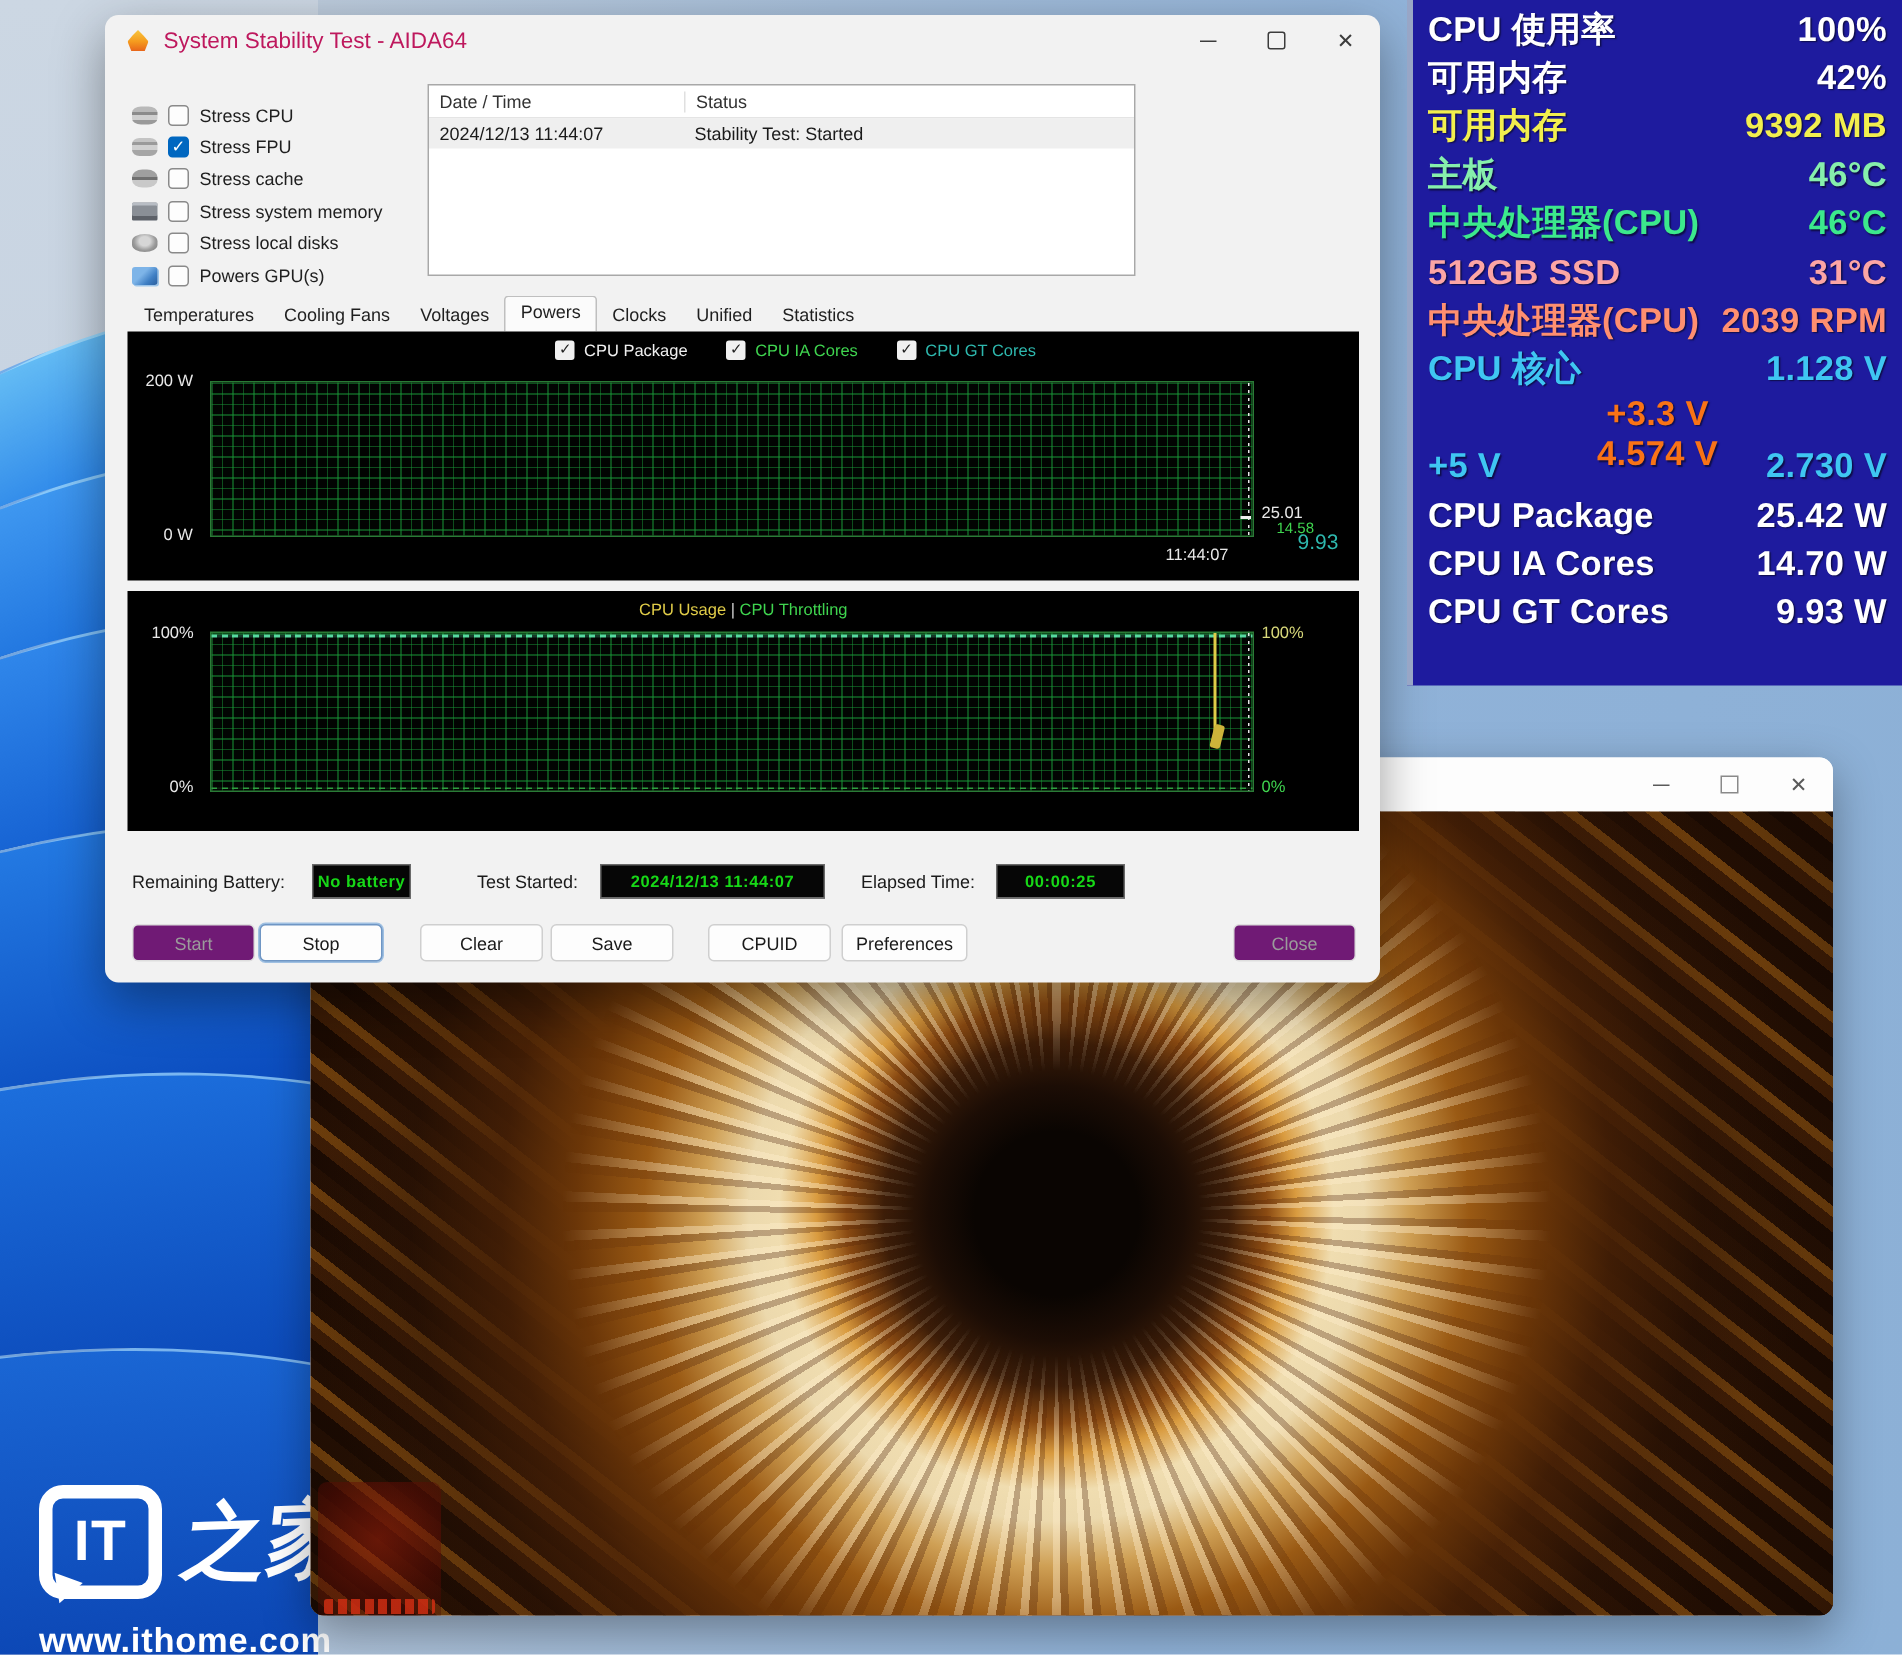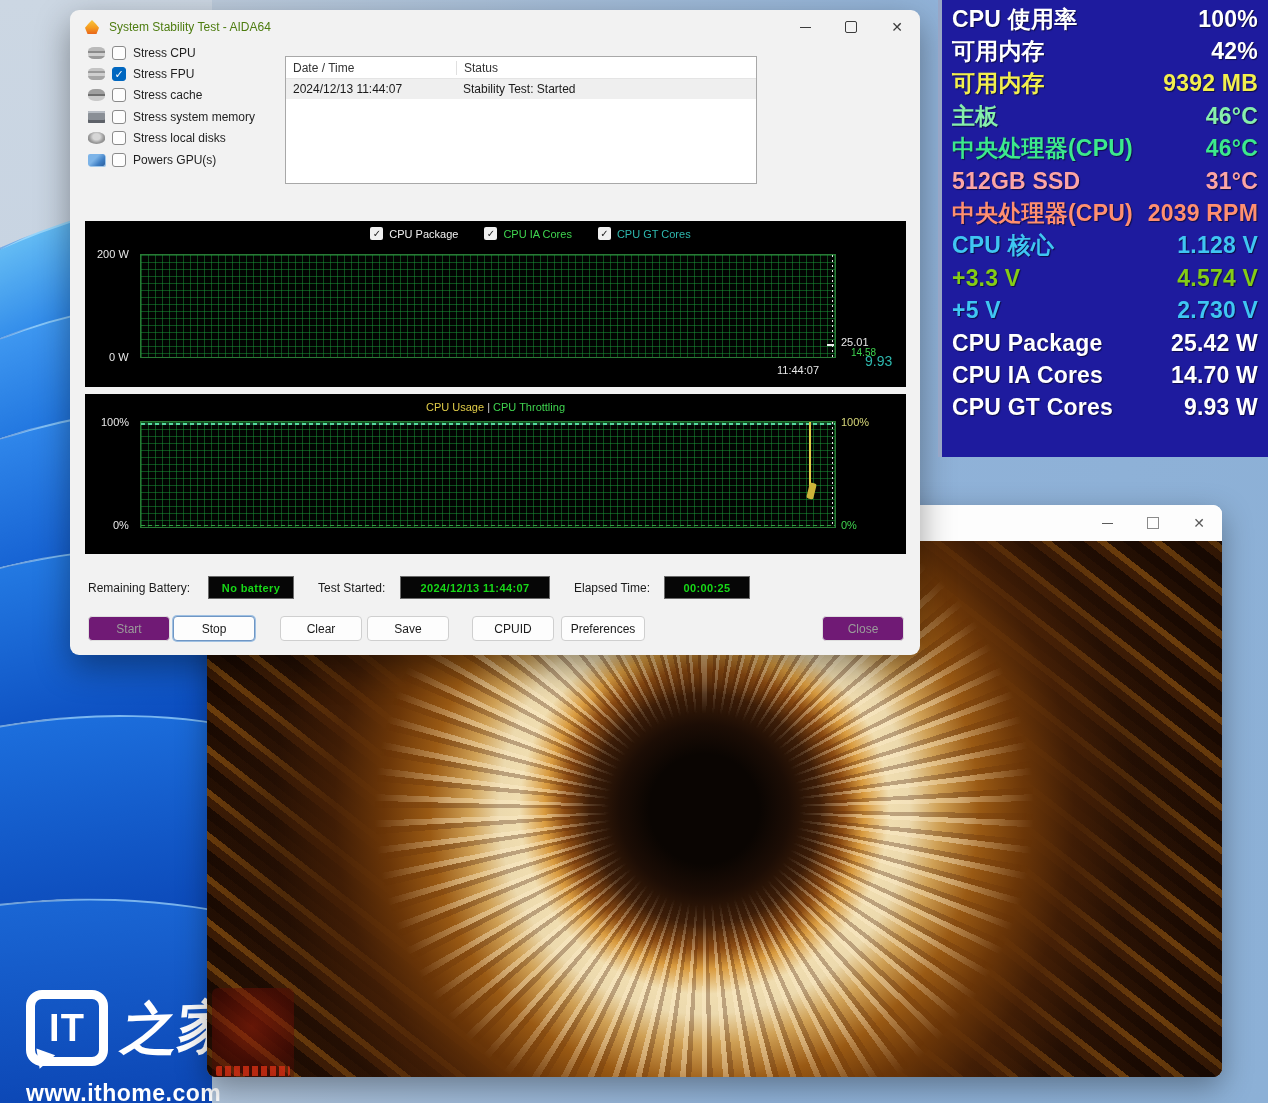--- a/index.html
+++ b/index.html
@@ -58,28 +58,28 @@
   .fr-watermark .wm-text{position:absolute;left:4px;right:4px;bottom:6px;height:10px;
     background:repeating-linear-gradient(90deg, rgba(205,45,18,.85) 0 6px, rgba(0,0,0,0) 6px 9px);border-radius:2px;}
 
   
   .aida-win{position:absolute;left:70px;top:10px;width:850px;height:645px;z-index:5;background:#f2f2f2;
     border-radius:9px;box-shadow:0 12px 34px rgba(0,0,0,.38);font-size:12px;color:#1a1a1a;}
   .aida-titlebar{position:absolute;left:0;top:0;right:0;height:34px;display:flex;align-items:center;}
   .app-icon{width:16px;height:16px;margin-left:14px;position:relative;}
   .app-icon .flame{position:absolute;inset:1px;background:linear-gradient(180deg,#f8c63d 0%,#f59b1e 55%,#e8661a 100%);
     clip-path:polygon(50% 0%,78% 28%,100% 55%,82% 100%,18% 100%,0% 55%,24% 26%);}
-  .aida-title{margin-left:9px;font-size:12px;color:#4d7c0f;}
+  .aida-title{margin-left:9px;font-size:15px;color:#be185d;}
   .win-controls{margin-left:auto;display:flex;height:34px;}
   .wc{width:46px;height:34px;display:flex;align-items:center;justify-content:center;}
   .wc .gmin{width:11px;height:1px;background:#3c3c3c;}
   .wc .gmax{width:10px;height:10px;border:1px solid #3c3c3c;border-radius:2px;}
   .wc .gclose{font-size:14px;color:#3c3c3c;line-height:14px;}
 
-  .stress-list{position:absolute;left:18px;top:32px;width:192px;}
+  .stress-list{position:absolute;left:18px;top:56px;width:192px;}
   .stress-row{display:flex;align-items:center;height:21.4px;}
   .hw-icon{width:17px;height:12px;margin-right:7px;flex:0 0 17px;}
   .cpu-icon{background:linear-gradient(180deg,#b9b9b9 0 4px,#8b8b8b 4px 6px,#cfcfcf 6px 9px,#9a9a9a 9px 12px);border-radius:6px/4px;}
   .fpu-icon{background:linear-gradient(180deg,#c4c4c4 0 3px,#9a9a9a 3px 5px,#d0d0d0 5px 8px,#a6a6a6 8px 12px);border-radius:5px/4px;}
   .cache-icon{background:linear-gradient(180deg,#9f9f9f 0 5px,#6f6f6f 5px 7px,#c9c9c9 7px 12px);border-radius:7px/5px;}
   .memory-icon{background:#8a8f96;border-radius:1px;box-shadow:inset 0 -3px 0 #5d6168, inset 0 2px 0 #b8bdc4;}
   .disk-icon{background:radial-gradient(ellipse at 50% 40%,#d6d6d6 0 30%,#9a9a9a 60%,#787878 100%);border-radius:50%/40%;}
   .gpu-icon{background:linear-gradient(135deg,#7db4e8 0 40%,#3f7fc4 70%,#2b5f9e 100%);border-radius:2px;box-shadow:1px 1px 0 #9ec6ea;}
   .checkbox{width:14px;height:14px;border:1px solid #8a8a8a;border-radius:3px;background:#fdfdfd;margin-right:7px;
     font-size:11px;line-height:13px;text-align:center;color:#fff;flex:0 0 14px;box-sizing:border-box;}
@@ -247,20 +247,29 @@
       <span class="sl-h2" data-name="column-header-status">Status</span>
     </div>
     <div data-name="status-list-rows" id="status-rows">
         <div class="sl-row" data-name="status-row">
           <span class="sl-c1" data-name="status-datetime">2024/12/13 11:44:07</span>
           <span class="sl-c2" data-name="status-text">Stability Test: Started</span>
         </div>
       </div>
   </div>
 
+  <div class="tabbar" data-name="tab-bar">
+      <div class="tab" data-name="tab-temperatures">Temperatures</div>
+      <div class="tab" data-name="tab-cooling-fans">Cooling Fans</div>
+      <div class="tab" data-name="tab-voltages">Voltages</div>
+      <div class="tab active" data-name="tab-powers">Powers</div>
+      <div class="tab" data-name="tab-clocks">Clocks</div>
+      <div class="tab" data-name="tab-unified">Unified</div>
+      <div class="tab" data-name="tab-statistics">Statistics</div>
+    </div>
 
   <div class="chart-panel power-panel" data-name="power-chart-panel">
     <div class="legend" data-name="power-chart-legend">
         <span class="legend-item" data-name="legend-item">
           <span class="legend-cb" data-name="checkbox">✓</span>
           <span data-name="legend-label" style="color: rgb(240, 240, 240);">CPU Package</span>
         </span>
         <span class="legend-item" data-name="legend-item">
           <span class="legend-cb" data-name="checkbox">✓</span>
           <span data-name="legend-label" style="color: rgb(63, 212, 79);">CPU IA Cores</span>
@@ -295,21 +304,21 @@
       <div class="usage-bottomline" data-name="cpu-throttling-line"></div>
       <div class="usage-spike" data-name="usage-ramp-spike"></div>
       <div class="usage-blob" data-name="usage-ramp-blob"></div>
       <div class="cursor-line" data-name="chart-cursor"></div>
     </div>
     <span class="axis" style="left:756px;top:22px;color:#d8d87a;" data-name="usage-right-max">100%</span>
     <span class="axis" style="left:756px;top:125px;color:#3fd44f;" data-name="usage-right-min">0%</span>
   </div>
 
   <span class="info-label" style="left:18px;" data-name="battery-label">Remaining Battery:</span>
-  <span class="led-box" style="left:138px;width:86px;" data-name="battery-value">No battery</span>
+  <span class="led-box" style="left:138px;width:66px;" data-name="battery-value">No battery</span>
   <span class="info-label" style="left:248px;" data-name="test-started-label">Test Started:</span>
   <span class="led-box" style="left:330px;width:150px;" data-name="test-started-value">2024/12/13 11:44:07</span>
   <span class="info-label" style="left:504px;" data-name="elapsed-label">Elapsed Time:</span>
   <span class="led-box" style="left:594px;width:86px;" data-name="elapsed-value">00:00:25</span>
 
   <div class="btn-row" data-name="button-row">
       <button class="btn disabled" data-name="start-button">Start</button>
       <button class="btn focused" data-name="stop-button">Stop</button>
       <button class="btn" data-name="clear-button">Clear</button>
       <button class="btn" data-name="save-button">Save</button>
@@ -346,21 +355,21 @@
         <span class="osd-value" data-name="osd-row-value">31°C</span>
       </div>
       <div class="osd-row" data-name="osd-row" style="color: rgb(255, 143, 112);">
         <span class="osd-label" data-name="osd-row-label">中央处理器(CPU)</span>
         <span class="osd-value" data-name="osd-row-value">2039 RPM</span>
       </div>
       <div class="osd-row" data-name="osd-row" style="color: rgb(63, 198, 242);">
         <span class="osd-label" data-name="osd-row-label">CPU 核心</span>
         <span class="osd-value" data-name="osd-row-value">1.128 V</span>
       </div>
-      <div class="osd-row" data-name="osd-row" style="color: #84cc16;">
+      <div class="osd-row" data-name="osd-row" style="color: #f97316; flex-direction: column;">
         <span class="osd-label" data-name="osd-row-label">+3.3 V</span>
         <span class="osd-value" data-name="osd-row-value">4.574 V</span>
       </div>
       <div class="osd-row" data-name="osd-row" style="color: rgb(63, 198, 242);">
         <span class="osd-label" data-name="osd-row-label">+5 V</span>
         <span class="osd-value" data-name="osd-row-value">2.730 V</span>
       </div>
       <div class="osd-row" data-name="osd-row" style="color: rgb(255, 255, 255);">
         <span class="osd-label" data-name="osd-row-label">CPU Package</span>
         <span class="osd-value" data-name="osd-row-value">25.42 W</span>

